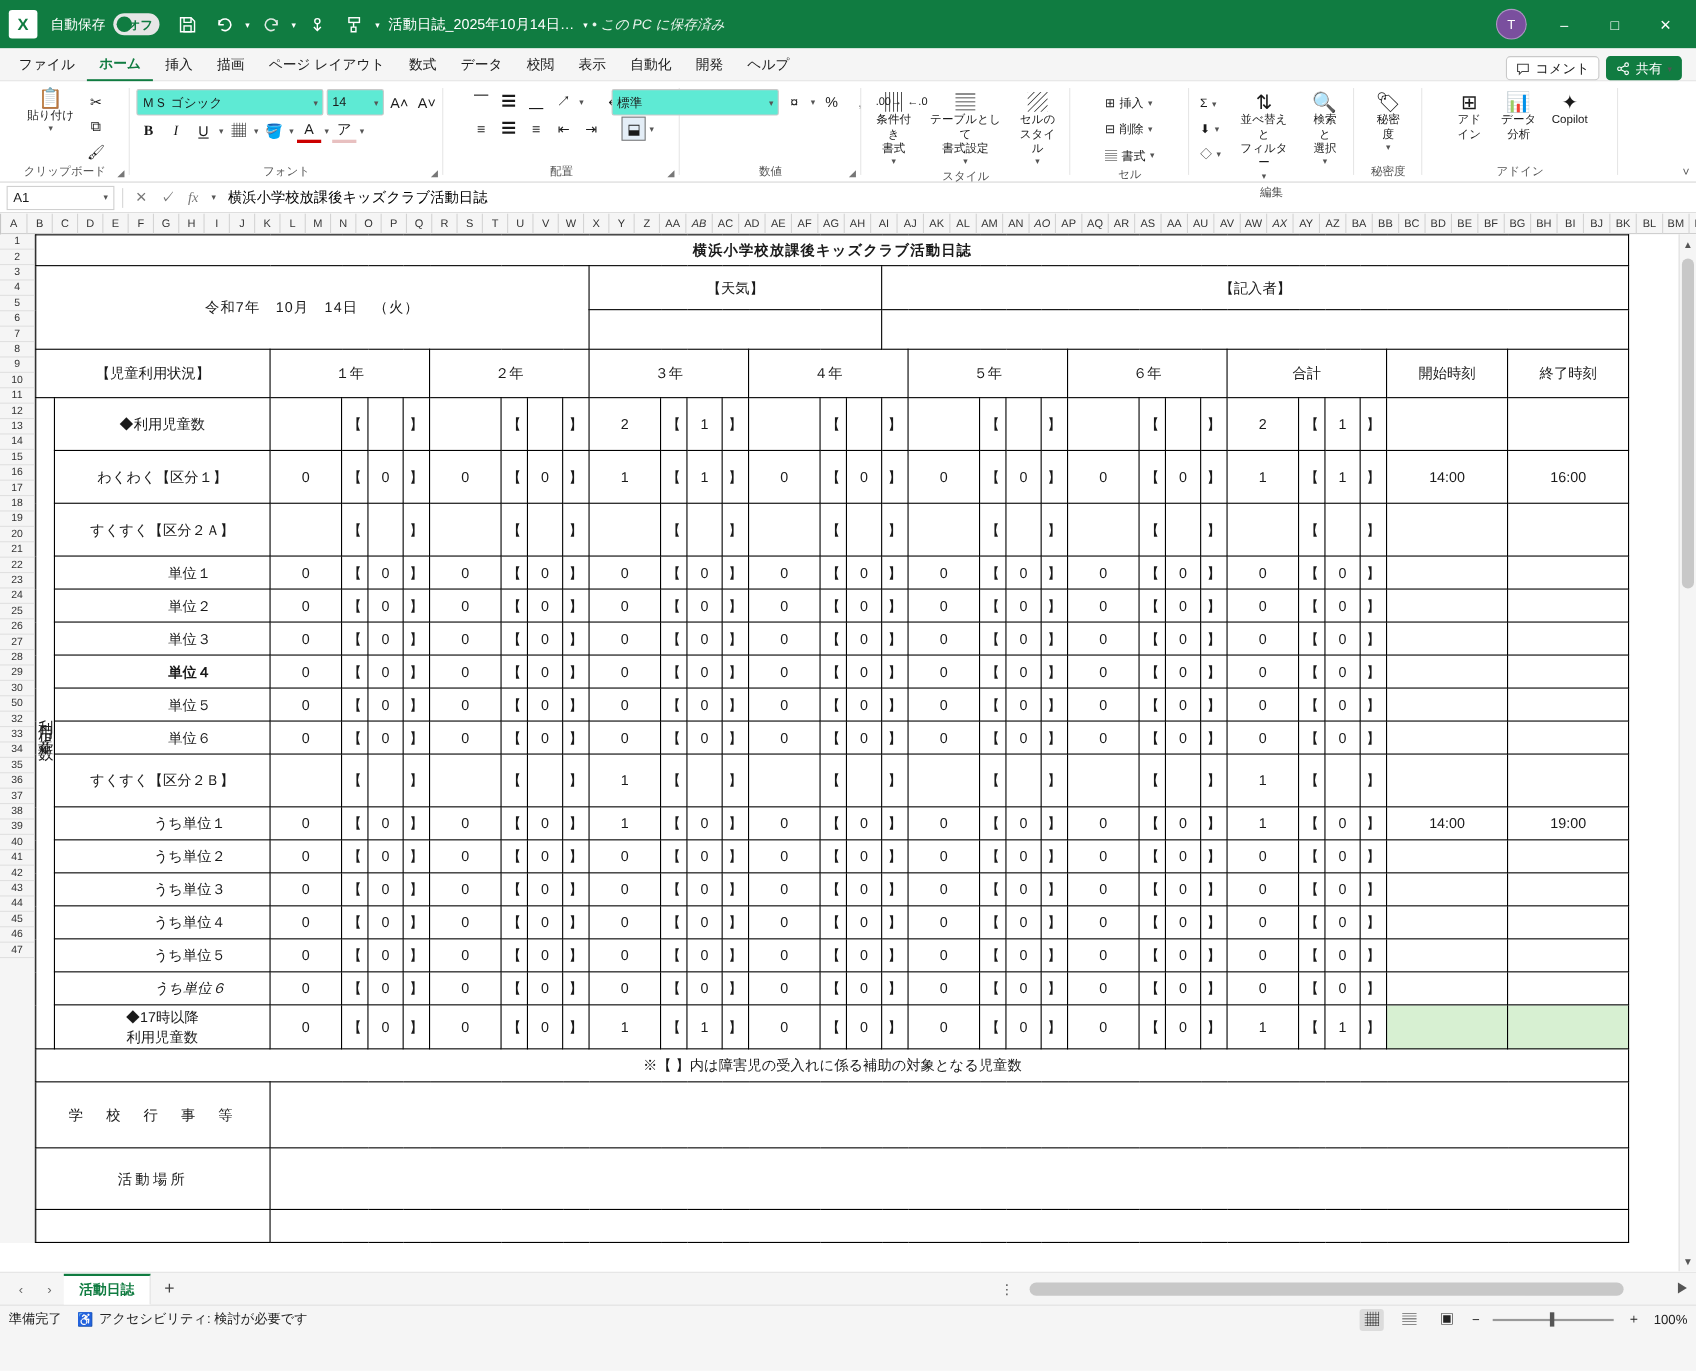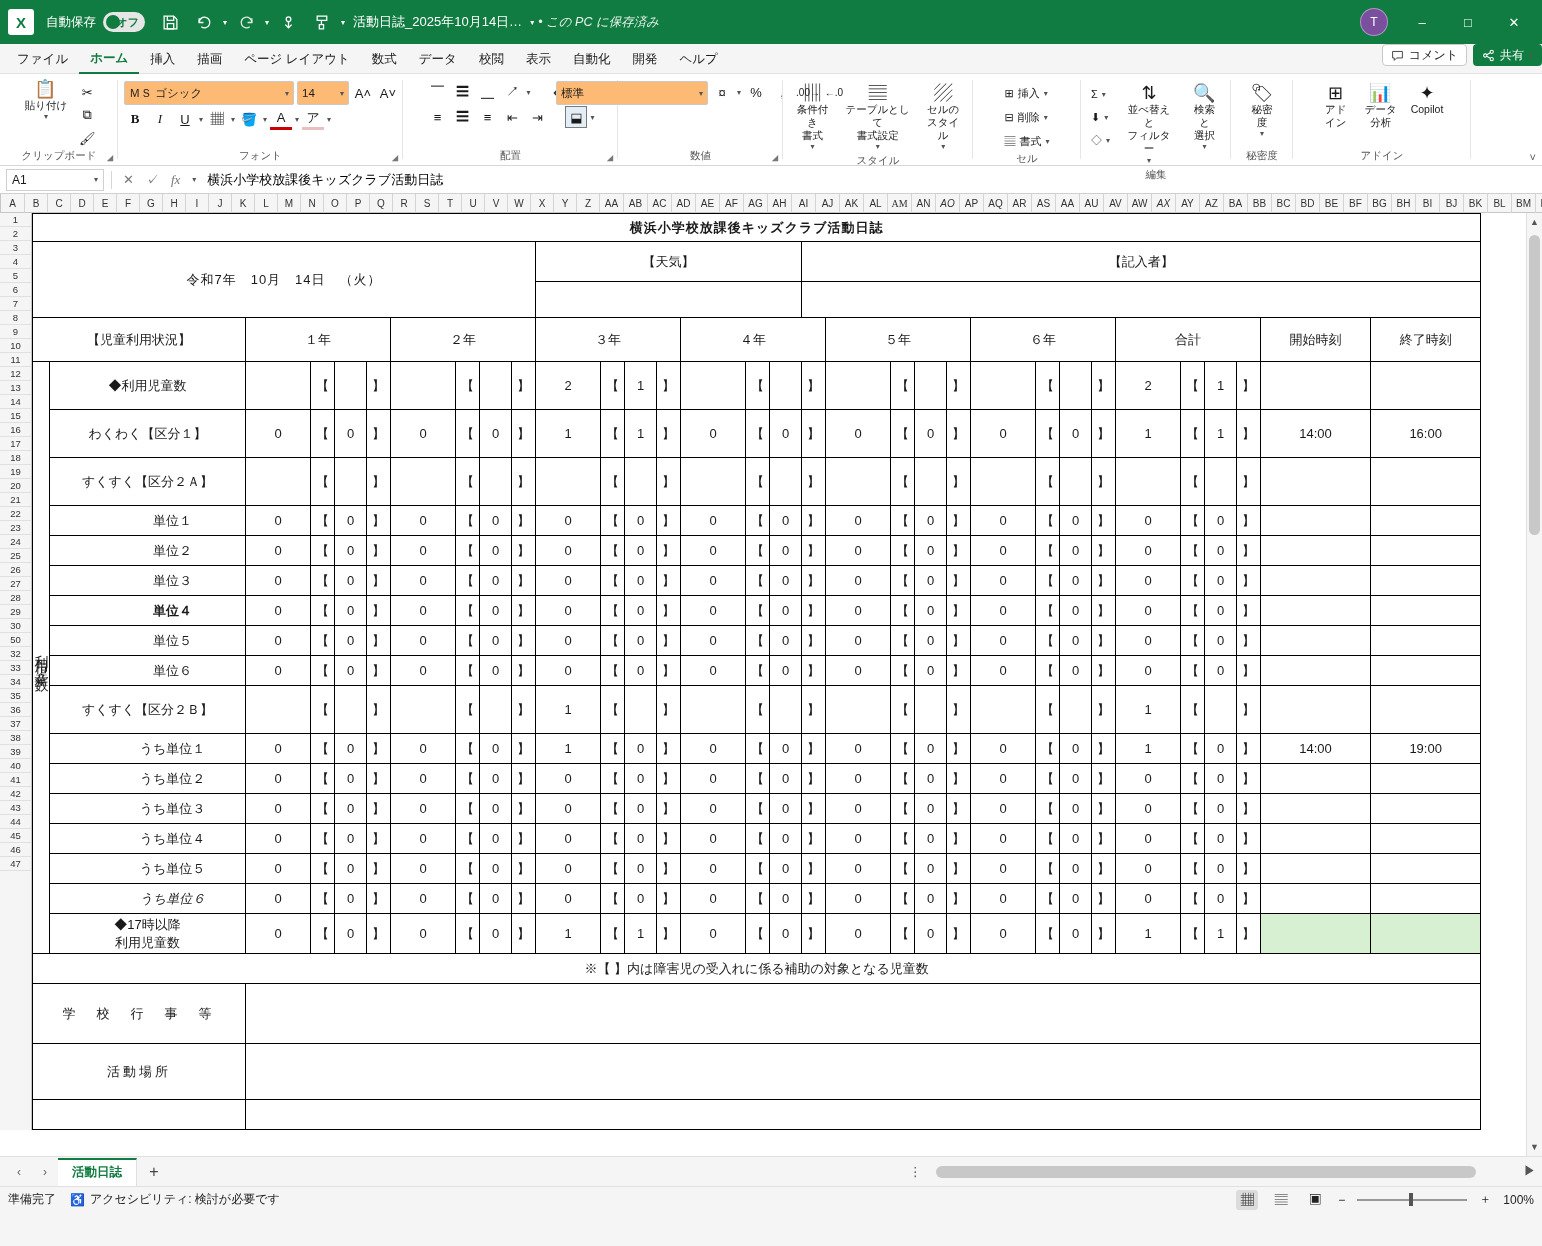--- a/index.html
+++ b/index.html
@@ -59,21 +59,21 @@
   }
   .winbtn { width: 44px; height: 32px; display:flex; align-items:center; justify-content:center; color:#fff; font-size: 13px;}
 
   
   .ribbon-tabs {
     height: 30px; background: #f5f5f5; display: flex; align-items: stretch; padding-left: 6px;
     border-bottom: 1px solid #e3e3e3; font-size: 12.5px;
   }
   .rtab { padding: 0 11px; display:flex; align-items:center; color:#1a1a1a; height: 30px; }
   .rtab.active { color: #107c41; font-weight: bold; border-bottom: 2px solid #107c41; }
-  .tabs-right { margin-left: auto; display: flex; align-items: flex-start; gap: 6px; padding-right: 0;}
+  .tabs-right { margin-left: auto; display: flex; align-items: flex-end; gap: 6px; padding-right: 13px;}
   .comment-btn {
     border: 1px solid #c9c9c9; border-radius: 4px; height: 22px; display:flex; align-items:center;
     gap: 5px; padding: 0 8px; font-size: 12px; background: #fff;
   }
   .share-btn {
     background: #107c41; color: #fff; border-radius: 4px; height: 22px; display:flex; align-items:center;
     gap: 5px; padding: 0 9px; font-size: 12px;
   }
 
   
@@ -91,21 +91,21 @@
     display: flex; flex-direction: column; align-items: center; justify-content: flex-start;
     padding: 2px 5px; font-size: 10.5px; color: #1a1a1a; min-width: 40px; line-height: 1.25;
     text-align:center;
   }
   .btn-v .gl { font-size: 18px; line-height: 20px; }
   .btn-h {
     display: flex; align-items: center; gap: 4px; padding: 2px 4px; font-size: 11px; height: 22px;
   }
   .mini-col { display:flex; flex-direction: column; gap: 1px; }
   .sel {
-    height: 24px; border: 1px solid #c9c9c9; background: #fdba74; font-size: 11.5px; display:flex;
+    height: 24px; border: 1px solid #c9c9c9; background: #5eead4; font-size: 11.5px; display:flex;
     align-items:center; padding: 0 4px; gap: 4px; border-radius: 2px;
   }
   .sq { width: 22px; height: 22px; display:flex; align-items:center; justify-content:center; font-size: 13px;}
   .sq.bold { font-weight: bold; font-family: "Liberation Serif", serif; }
   .sq.ital { font-style: italic; font-family: "Liberation Serif", serif; }
   .dd { font-size: 8px; color: #555; }
   .red-a { border-bottom: 3px solid #c00; line-height: 11px; }
   .grn-a { border-bottom: 3px solid #e8c0c0; line-height: 11px; }
   .launcher { position: absolute; right: 4px; bottom: 1px; font-size: 8px; color: #777; }
   .ribbon-collapse { position: absolute; right: 6px; bottom: 2px; font-size: 11px; color:#555; }
@@ -560,32 +560,32 @@
           <div class="ch" style="width: 23px;">R</div>
           <div class="ch" style="width: 23px;">S</div>
           <div class="ch" style="width: 23px;">T</div>
           <div class="ch" style="width: 23px;">U</div>
           <div class="ch" style="width: 23px;">V</div>
           <div class="ch" style="width: 23px;">W</div>
           <div class="ch" style="width: 23px;">X</div>
           <div class="ch" style="width: 23px;">Y</div>
           <div class="ch" style="width: 23px;">Z</div>
           <div class="ch" style="width: 24px;">AA</div>
-          <div class="ch" style="width: 24px;">AB</div>
+          <div class="ch" style="width: 24px; font-style: italic;">AB</div>
           <div class="ch" style="width: 24px;">AC</div>
           <div class="ch" style="width: 24px;">AD</div>
           <div class="ch" style="width: 24px;">AE</div>
           <div class="ch" style="width: 24px;">AF</div>
           <div class="ch" style="width: 24px;">AG</div>
           <div class="ch" style="width: 24px;">AH</div>
           <div class="ch" style="width: 24px;">AI</div>
           <div class="ch" style="width: 24px;">AJ</div>
           <div class="ch" style="width: 24px;">AK</div>
           <div class="ch" style="width: 24px;">AL</div>
-          <div class="ch" style="width: 24px; font-family: Liberation Serif, serif;">AM</div>
+          <div class="ch" style="width: 24px;">AM</div>
           <div class="ch" style="width: 24px;">AN</div>
           <div class="ch" style="width: 24px; font-style: italic;">AO</div>
           <div class="ch" style="width: 24px;">AP</div>
           <div class="ch" style="width: 24px;">AQ</div>
           <div class="ch" style="width: 24px;">AR</div>
           <div class="ch" style="width: 24px;">AS</div>
           <div class="ch" style="width: 24px;">AA</div>
           <div class="ch" style="width: 24px;">AU</div>
           <div class="ch" style="width: 24px;">AV</div>
           <div class="ch" style="width: 24px;">AW</div>

